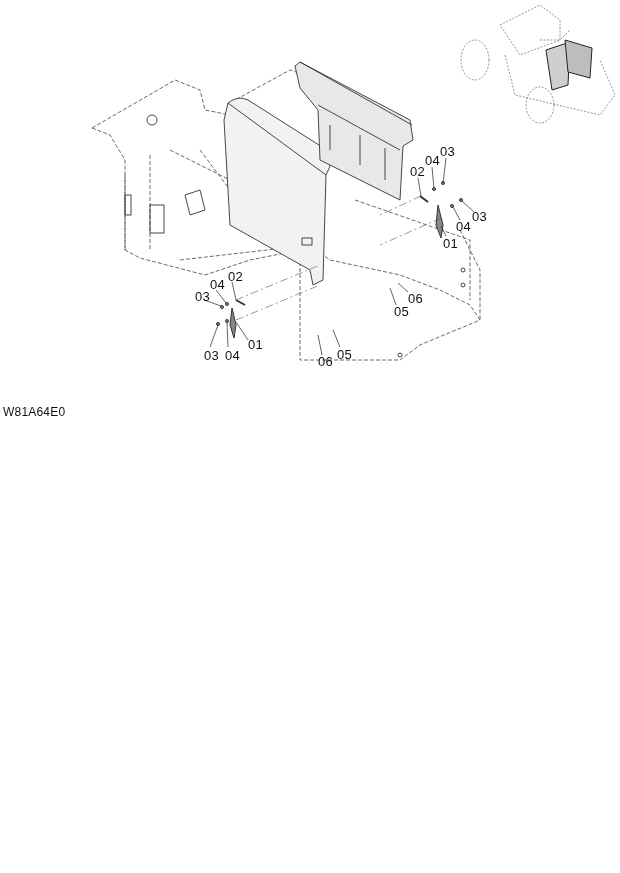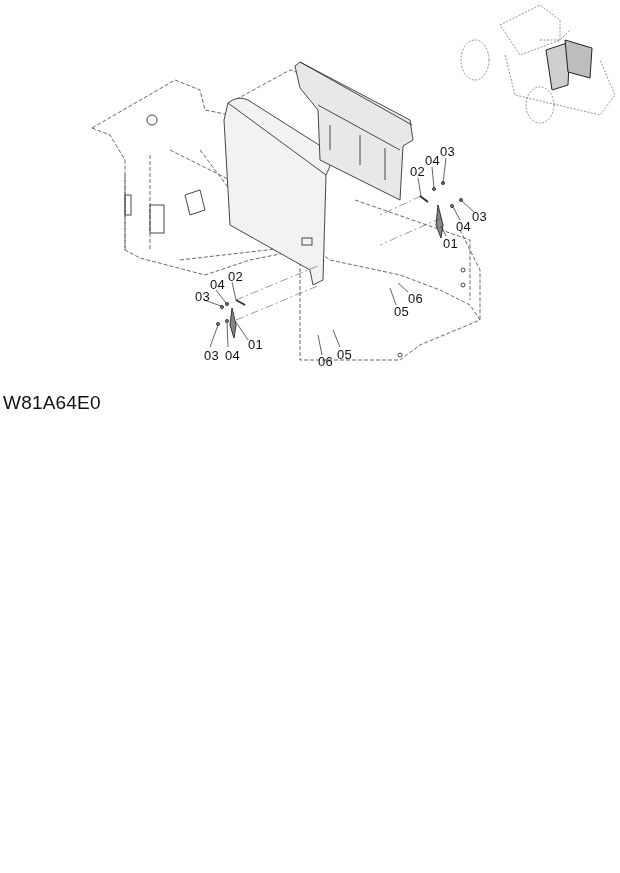--- a/index.html
+++ b/index.html
@@ -30,22 +30,22 @@
       position: absolute;
       font-size: 13px;
       color: #111111;
       line-height: 13px;
       letter-spacing: 0.3px;
       white-space: nowrap;
     }
     .figure-id {
       position: absolute;
       left: 3px;
-      top: 392px;
-      font-size: 19px;
+      top: 405px;
+      font-size: 12px;
       color: #111111;
       letter-spacing: 0.2px;
     }
     .blank-area {
       position: absolute;
       left: 0;
       top: 420px;
       width: 620px;
       height: 453px;
       background: #ffffff;

